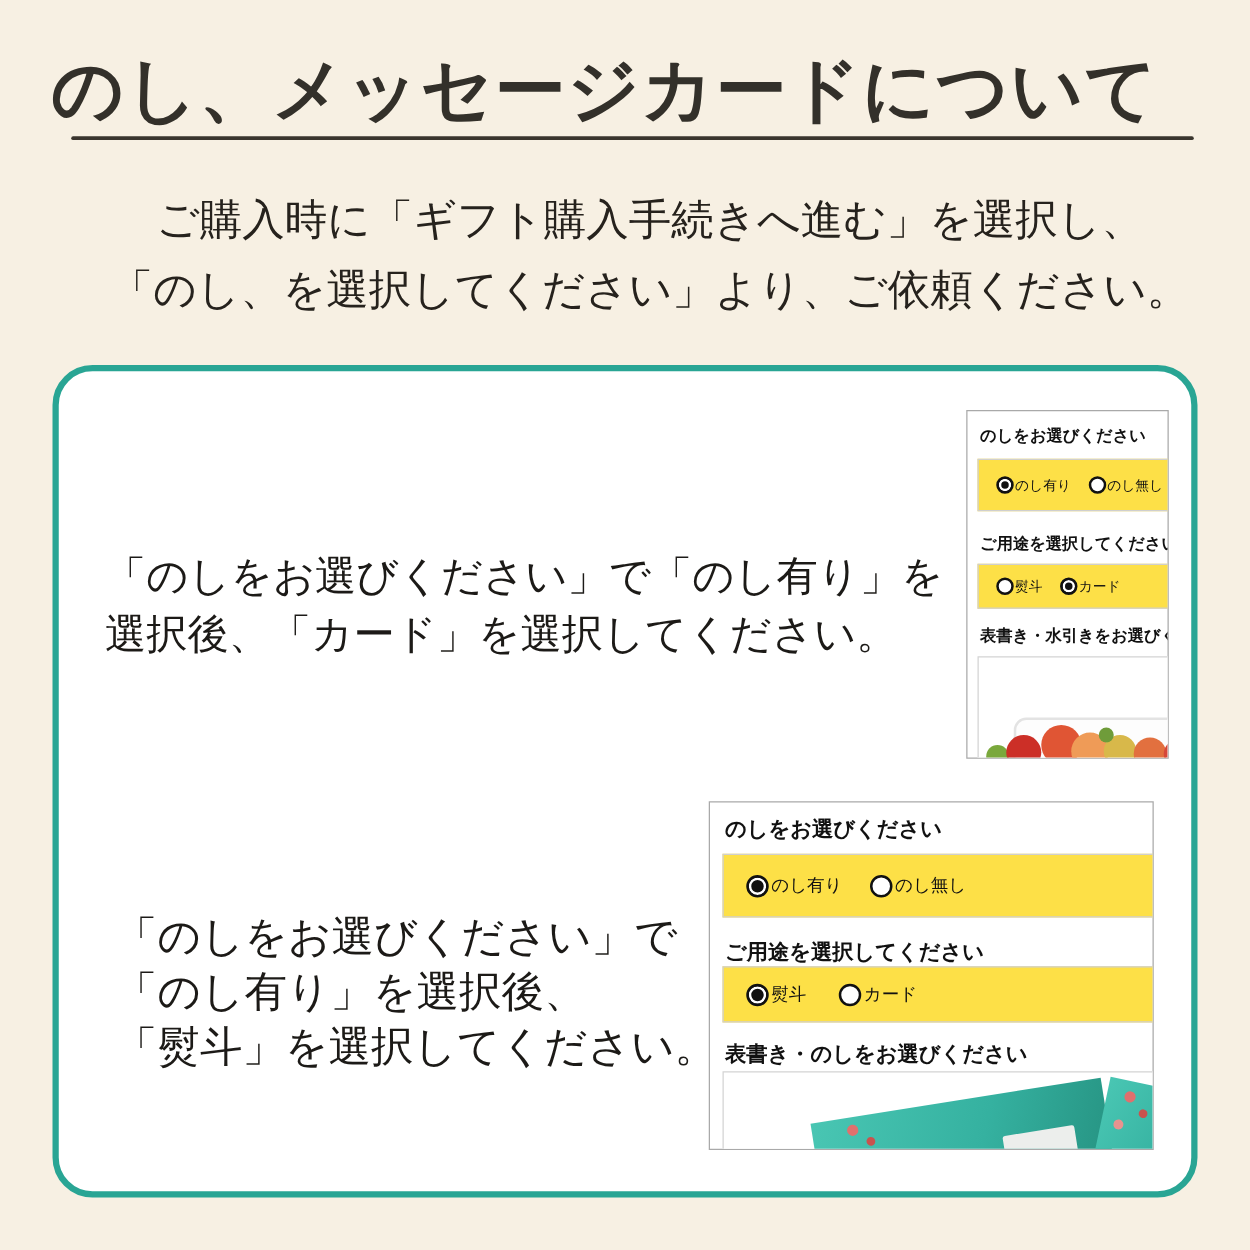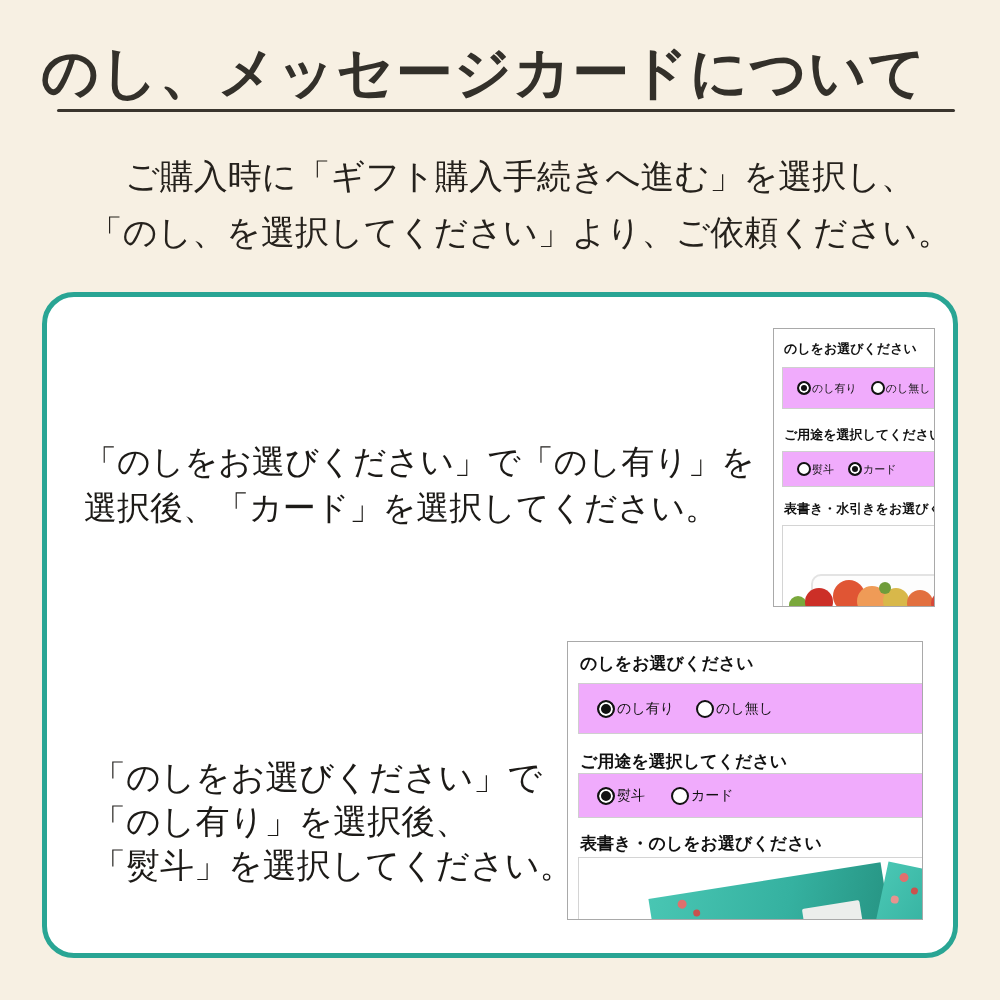--- a/index.html
+++ b/index.html
@@ -40,35 +40,35 @@
     background:var(--teal);color:#ffffff;font-weight:bold;text-align:center;
     white-space:nowrap;
   }
   .sec-header.h1{left:79px;top:336px;width:684px;height:70px;line-height:70px;font-size:38px;}
   .sec-header.h2{left:79px;top:640px;width:467px;height:72px;line-height:72px;font-size:37px;}
 
   
   .sec-body{color:#1c1a17;white-space:nowrap;}
   .sec-body.b1{left:84px;top:439px;font-size:33px;}
   .sec-body.b1 div{height:46px;line-height:46px;}
-  .sec-body.b2{left:92px;top:756px;font-size:34px;}
+  .sec-body.b2{left:92px;top:729px;font-size:34px;}
   .sec-body.b2 div{height:44px;line-height:44px;}
 
   
   .shot{
     background:#ffffff;border:1px solid #a9a9a9;overflow:hidden;
     font-family:"Liberation Sans","DejaVu Sans",sans-serif;color:#111;
   }
   .shot-sm{left:773px;top:328px;width:162px;height:279px;}
   .shot-lg{left:567px;top:641px;width:356px;height:279px;}
   .shot .q{font-weight:bold;position:absolute;white-space:nowrap;}
   .shot-sm .q{font-size:13px;left:10px;}
   .shot-lg .q{font-size:17px;left:12px;}
   .optbox{
-    position:absolute;background:#f0abfc;border:1px solid #cfcfcf;
+    position:absolute;background:#fde047;border:1px solid #cfcfcf;
     display:flex;align-items:center;
   }
   .shot-sm .optbox{left:8px;width:170px;}
   .shot-lg .optbox{left:10px;width:360px;}
   .opt{display:flex;align-items:center;}
   .shot-sm .opt{font-size:11px;}
   .shot-lg .opt{font-size:14px;}
   .radio{
     display:inline-block;border:2px solid #111;border-radius:50%;
     background:#fff;flex:none;

